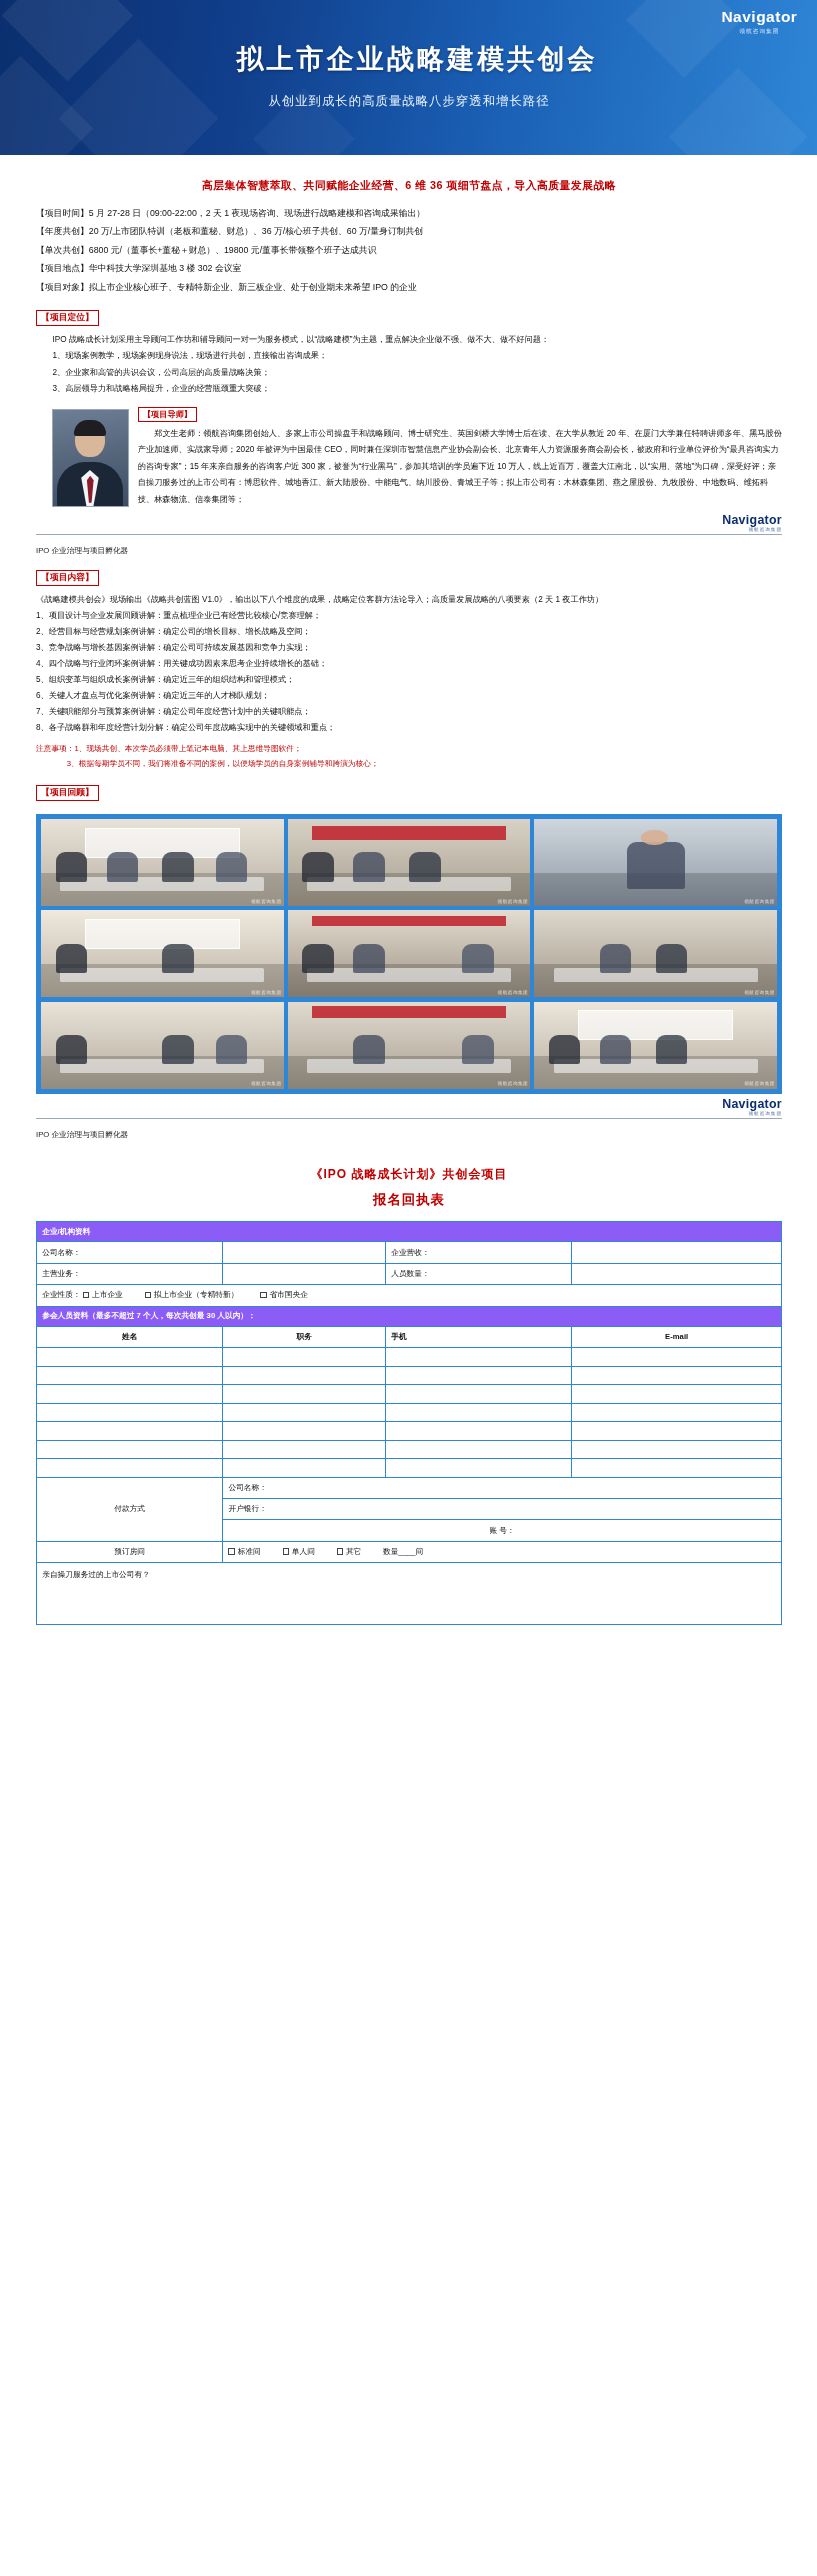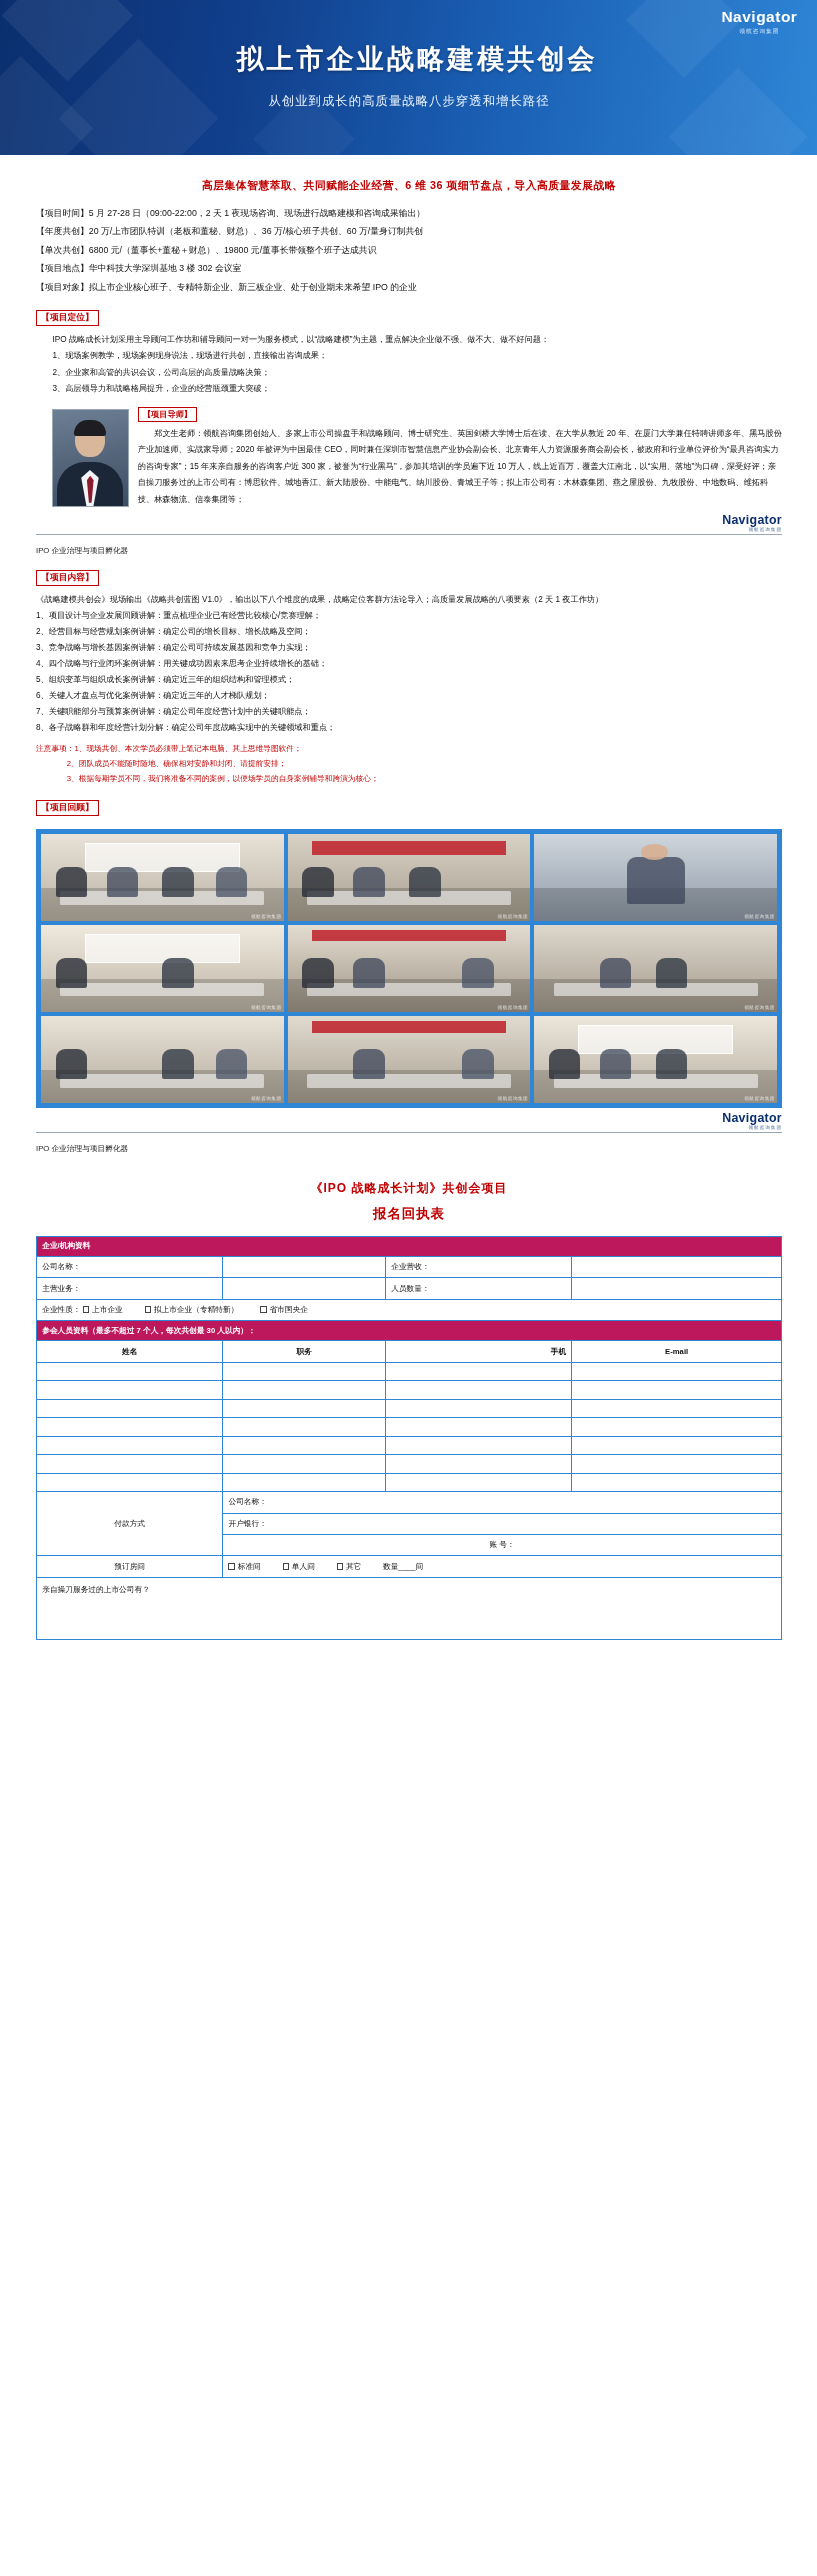--- a/index.html
+++ b/index.html
@@ -252,21 +252,21 @@
     width: 100%;
     border-collapse: collapse;
     font-size: 7.7px;
   }
   table.form th, table.form td {
     border: 0.5px solid #2f86d6;
     padding: 5.2px 5.2px;
     vertical-align: middle;
   }
   table.form th.bar {
-    background: #be185d;
+    background: #8b5cf6;
     color: #fff;
     text-align: left;
     font-weight: bold;
     font-size: 7.7px;
     padding: 4.6px 5.2px;
   }
   table.form td.lbl { width: 25%; }
   .cb {
     display: inline-block;
     width: 6.7px; height: 6.7px;
@@ -343,21 +343,20 @@
   <div class="list-item">1、项目设计与企业发展回顾讲解：重点梳理企业已有经营比较核心/竞赛理解；</div>
   <div class="list-item">2、经营目标与经营规划案例讲解：确定公司的增长目标、增长战略及空间；</div>
   <div class="list-item">3、竞争战略与增长基因案例讲解：确定公司可持续发展基因和竞争力实现；</div>
   <div class="list-item">4、四个战略与行业闭环案例讲解：用关键成功因素来思考企业持续增长的基础；</div>
   <div class="list-item">5、组织变革与组织成长案例讲解：确定近三年的组织结构和管理模式；</div>
   <div class="list-item">6、关键人才盘点与优化案例讲解：确定近三年的人才梯队规划；</div>
   <div class="list-item">7、关键职能部分与预算案例讲解：确定公司年度经营计划中的关键职能点；</div>
   <div class="list-item">8、各子战略群和年度经营计划分解：确定公司年度战略实现中的关键领域和重点；</div>
 
   <div class="note-red" style="margin-top:6.2px;">注意事项：1、现场共创、本次学员必须带上笔记本电脑、其上思维导图软件；</div>
-  <div class="note-red" style="text-indent:4em;">2、团队成员不能随时随地、确保相对安静和封闭、请提前安排；</div>
   <div class="note-red" style="text-indent:4em;">3、根据每期学员不同，我们将准备不同的案例，以便场学员的自身案例辅导和跨演为核心；</div>
 
   
   <div class="sec-head">【项目回顾】</div>
 
   <div class="gallery">
     <div class="photo">
       <div class="pbg" style="background:linear-gradient(180deg,#e8e2d8,#b9b0a2)"></div>
       <div class="board"></div>
       <div class="floor"></div>
@@ -479,21 +478,21 @@
         <span class="opt"><i class="cb"></i><span>拟上市企业（专精特新）</span></span>
         <span class="opt"><i class="cb"></i><span>省市国央企</span></span>
       </td>
     </tr>
     <tr>
       <th class="bar" colspan="4">参会人员资料（最多不超过 7 个人，每次共创最 30 人以内）：</th>
     </tr>
     <tr>
       <td style="text-align:center; font-weight:bold;">姓名</td>
       <td style="text-align:center; font-weight:bold;">职务</td>
-      <td style="text-align:right; font-weight:bold;margin-top:16px;">手机</td>
+      <td style="text-align:left; font-weight:bold;margin-top:16px;">手机</td>
       <td style="text-align:center; font-weight:bold;">E-mail</td>
     </tr>
     <tr class="row-empty">
           <td></td>
           <td></td>
           <td></td>
           <td></td>
         </tr>
     <tr class="row-empty">
           <td></td>

